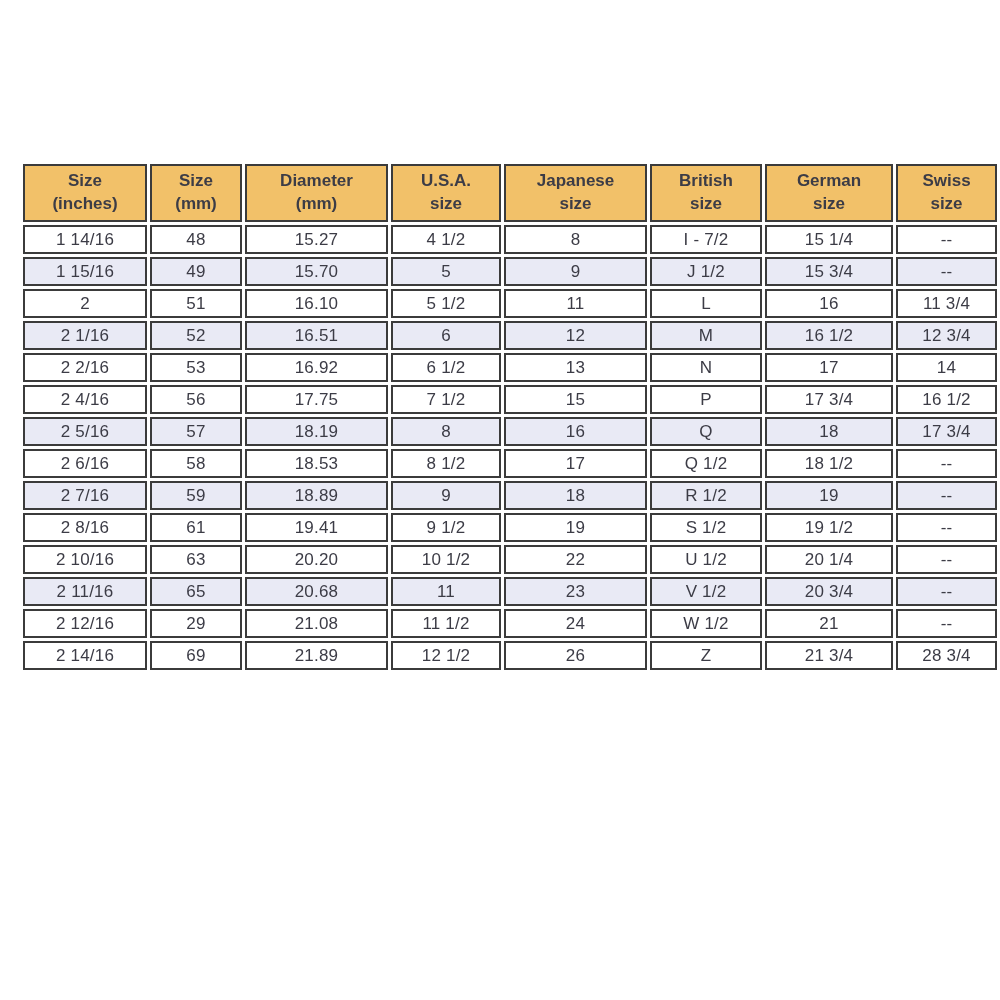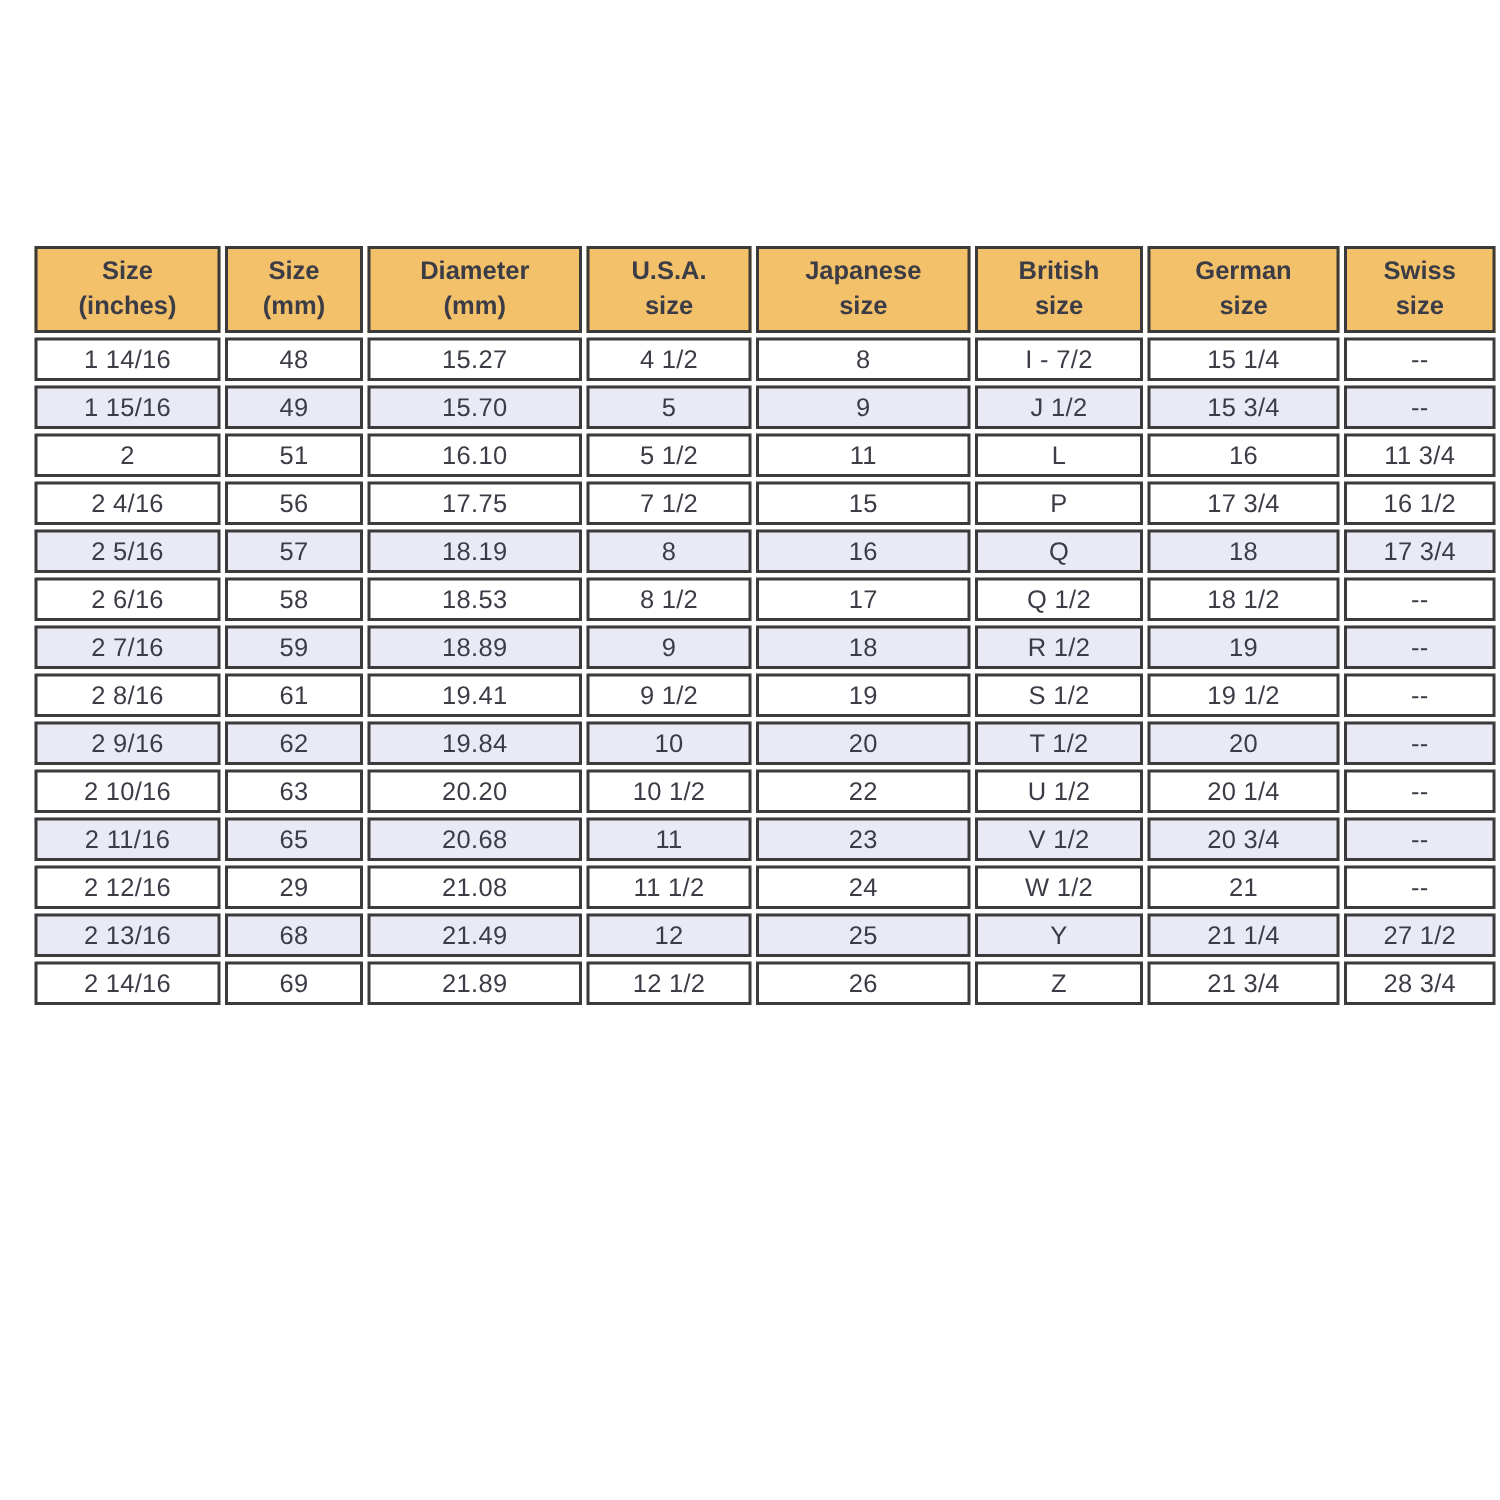--- a/index.html
+++ b/index.html
@@ -116,20 +116,40 @@
         <tr>
           <td>2</td>
           <td>51</td>
           <td>16.10</td>
           <td>5 1/2</td>
           <td>11</td>
           <td>L</td>
           <td>16</td>
           <td>11 3/4</td>
         </tr>
+        <tr class="alt">
+          <td>2 1/16</td>
+          <td>52</td>
+          <td>16.51</td>
+          <td>6</td>
+          <td>12</td>
+          <td>M</td>
+          <td>16 1/2</td>
+          <td>12 3/4</td>
+        </tr>
+        <tr>
+          <td>2 2/16</td>
+          <td>53</td>
+          <td>16.92</td>
+          <td>6 1/2</td>
+          <td>13</td>
+          <td>N</td>
+          <td>17</td>
+          <td>14</td>
+        </tr>
         <tr>
           <td>2 4/16</td>
           <td>56</td>
           <td>17.75</td>
           <td>7 1/2</td>
           <td>15</td>
           <td>P</td>
           <td>17 3/4</td>
           <td>16 1/2</td>
         </tr>
@@ -166,30 +186,20 @@
         <tr>
           <td>2 8/16</td>
           <td>61</td>
           <td>19.41</td>
           <td>9 1/2</td>
           <td>19</td>
           <td>S 1/2</td>
           <td>19 1/2</td>
           <td>--</td>
         </tr>
-        <tr class="alt">
-          <td>2 9/16</td>
-          <td>62</td>
-          <td>19.84</td>
-          <td>10</td>
-          <td>20</td>
-          <td>T 1/2</td>
-          <td>20</td>
-          <td>--</td>
-        </tr>
         <tr>
           <td>2 10/16</td>
           <td>63</td>
           <td>20.20</td>
           <td>10 1/2</td>
           <td>22</td>
           <td>U 1/2</td>
           <td>20 1/4</td>
           <td>--</td>
         </tr>
@@ -205,30 +215,20 @@
         </tr>
         <tr>
           <td>2 12/16</td>
           <td>29</td>
           <td>21.08</td>
           <td>11 1/2</td>
           <td>24</td>
           <td>W 1/2</td>
           <td>21</td>
           <td>--</td>
-        </tr>
-        <tr class="alt">
-          <td>2 13/16</td>
-          <td>68</td>
-          <td>21.49</td>
-          <td>12</td>
-          <td>25</td>
-          <td>Y</td>
-          <td>21 1/4</td>
-          <td>27 1/2</td>
         </tr>
         <tr>
           <td>2 14/16</td>
           <td>69</td>
           <td>21.89</td>
           <td>12 1/2</td>
           <td>26</td>
           <td>Z</td>
           <td>21 3/4</td>
           <td>28 3/4</td>

